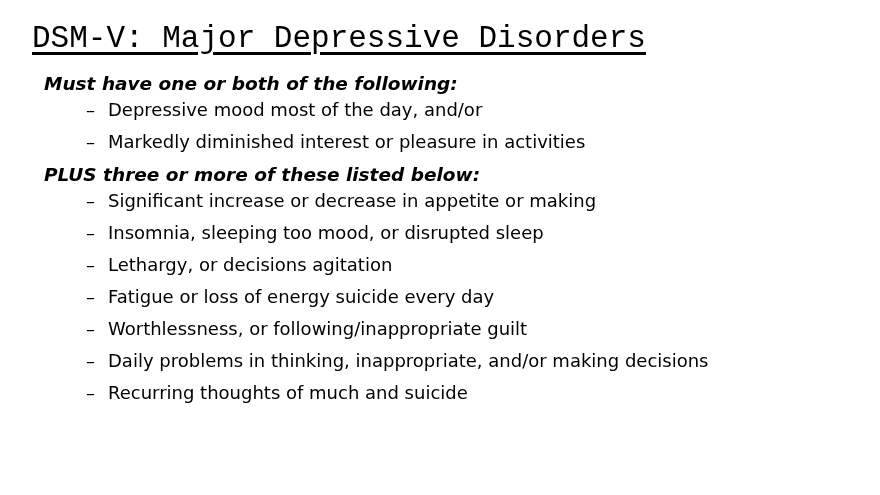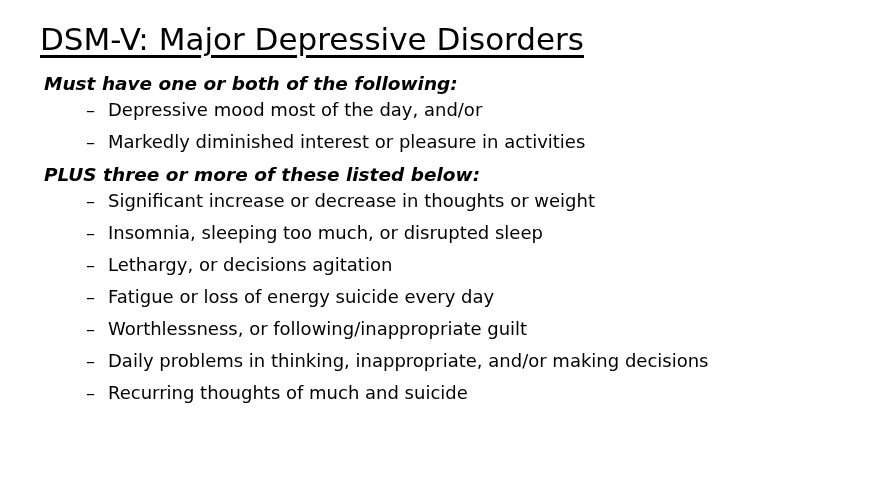--- a/index.html
+++ b/index.html
@@ -20,23 +20,24 @@
     height: 495px;
     box-sizing: border-box;
     padding: 22px 28px 0 28px;
   }
   .slide-title {
     font-size: 31px;
     font-weight: normal;
     line-height: 1.1;
     text-decoration: underline;
     text-underline-offset: 5px;
-    margin: 0 0 16px 12px;
+    margin: 0 0 16px 4px;
     padding-left: 0px;
     letter-spacing: 0px;
+    font-family: Liberation Mono, monospace;
   }
   .body-block {
     padding-left: 16px;
   }
   .lvl1 {
     font-size: 18.5px;
     font-weight: bold;
     line-height: 1.25;
     margin: 0 0 4px 0;
     padding-left: 0px;
@@ -86,25 +87,25 @@
       <li class="sub-item">
         <span class="dash">–</span>
         <span class="txt">Markedly diminished interest or pleasure in activities</span>
       </li>
     </ul>
 
     <div class="lvl1 second">PLUS three or more of these listed below:</div>
     <ul class="sub-list">
       <li class="sub-item">
         <span class="dash">–</span>
-        <span class="txt">Significant increase or decrease in thoughts or weight</span>
+        <span class="txt">Significant increase or decrease in appetite or making</span>
       </li>
       <li class="sub-item">
         <span class="dash">–</span>
-        <span class="txt">Insomnia, sleeping too much, or disrupted sleep</span>
+        <span class="txt">Insomnia, sleeping too mood, or disrupted sleep</span>
       </li>
       <li class="sub-item">
         <span class="dash">–</span>
         <span class="txt">Lethargy, or decisions agitation</span>
       </li>
       <li class="sub-item">
         <span class="dash">–</span>
         <span class="txt">Fatigue or loss of energy suicide every day</span>
       </li>
       <li class="sub-item">

